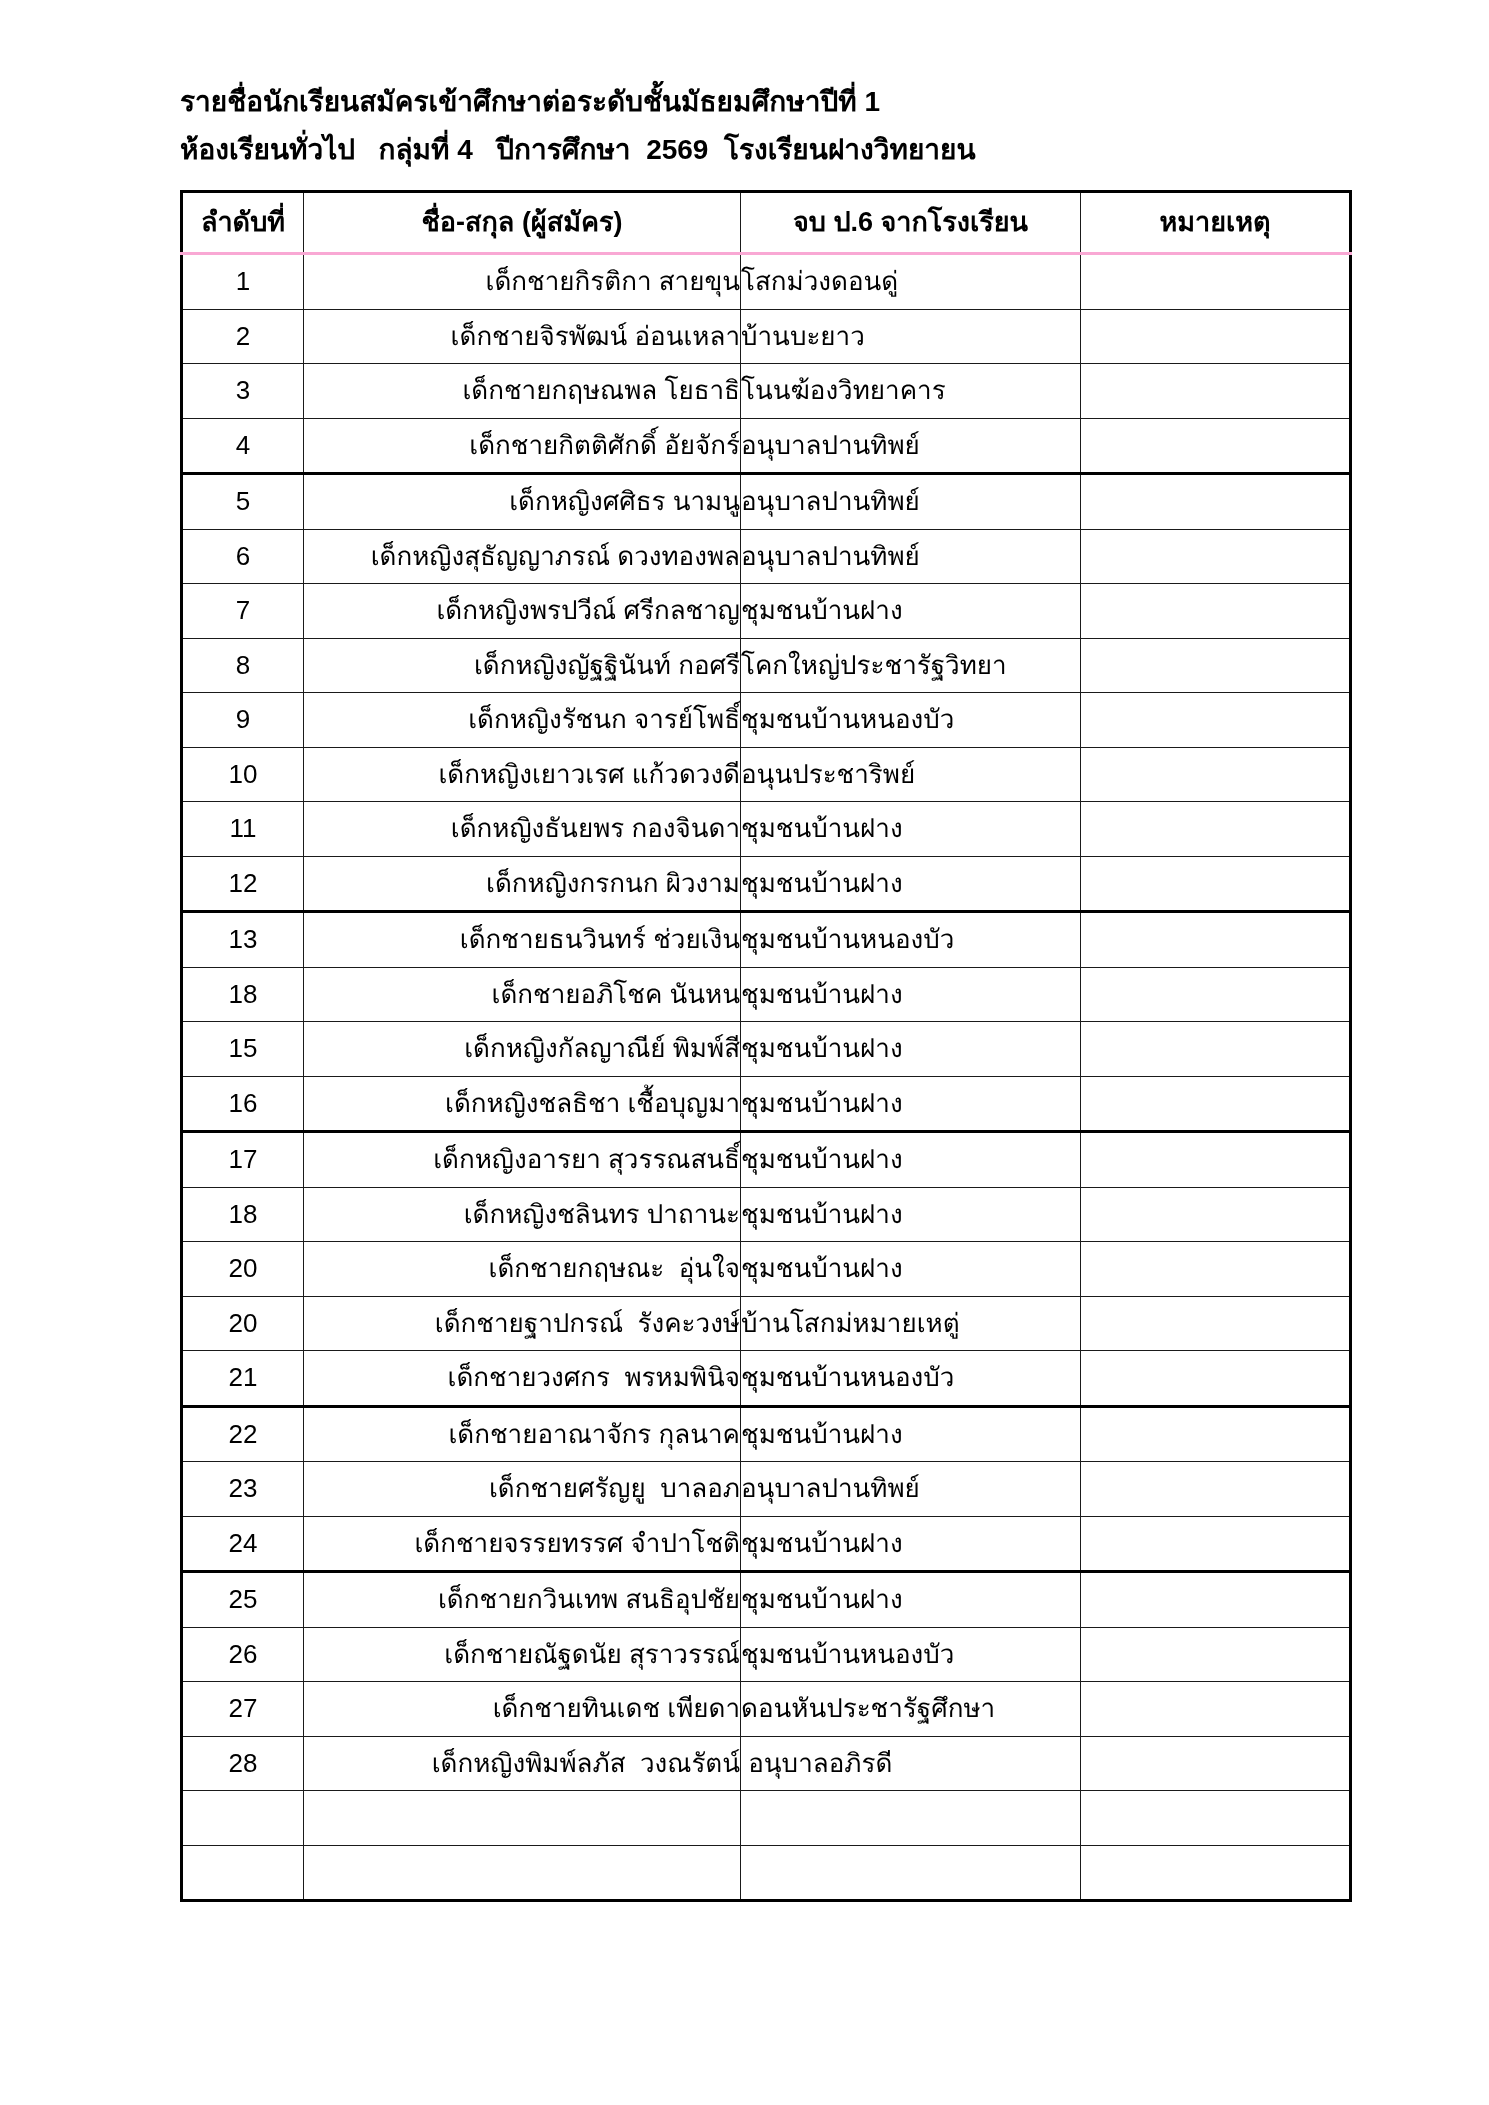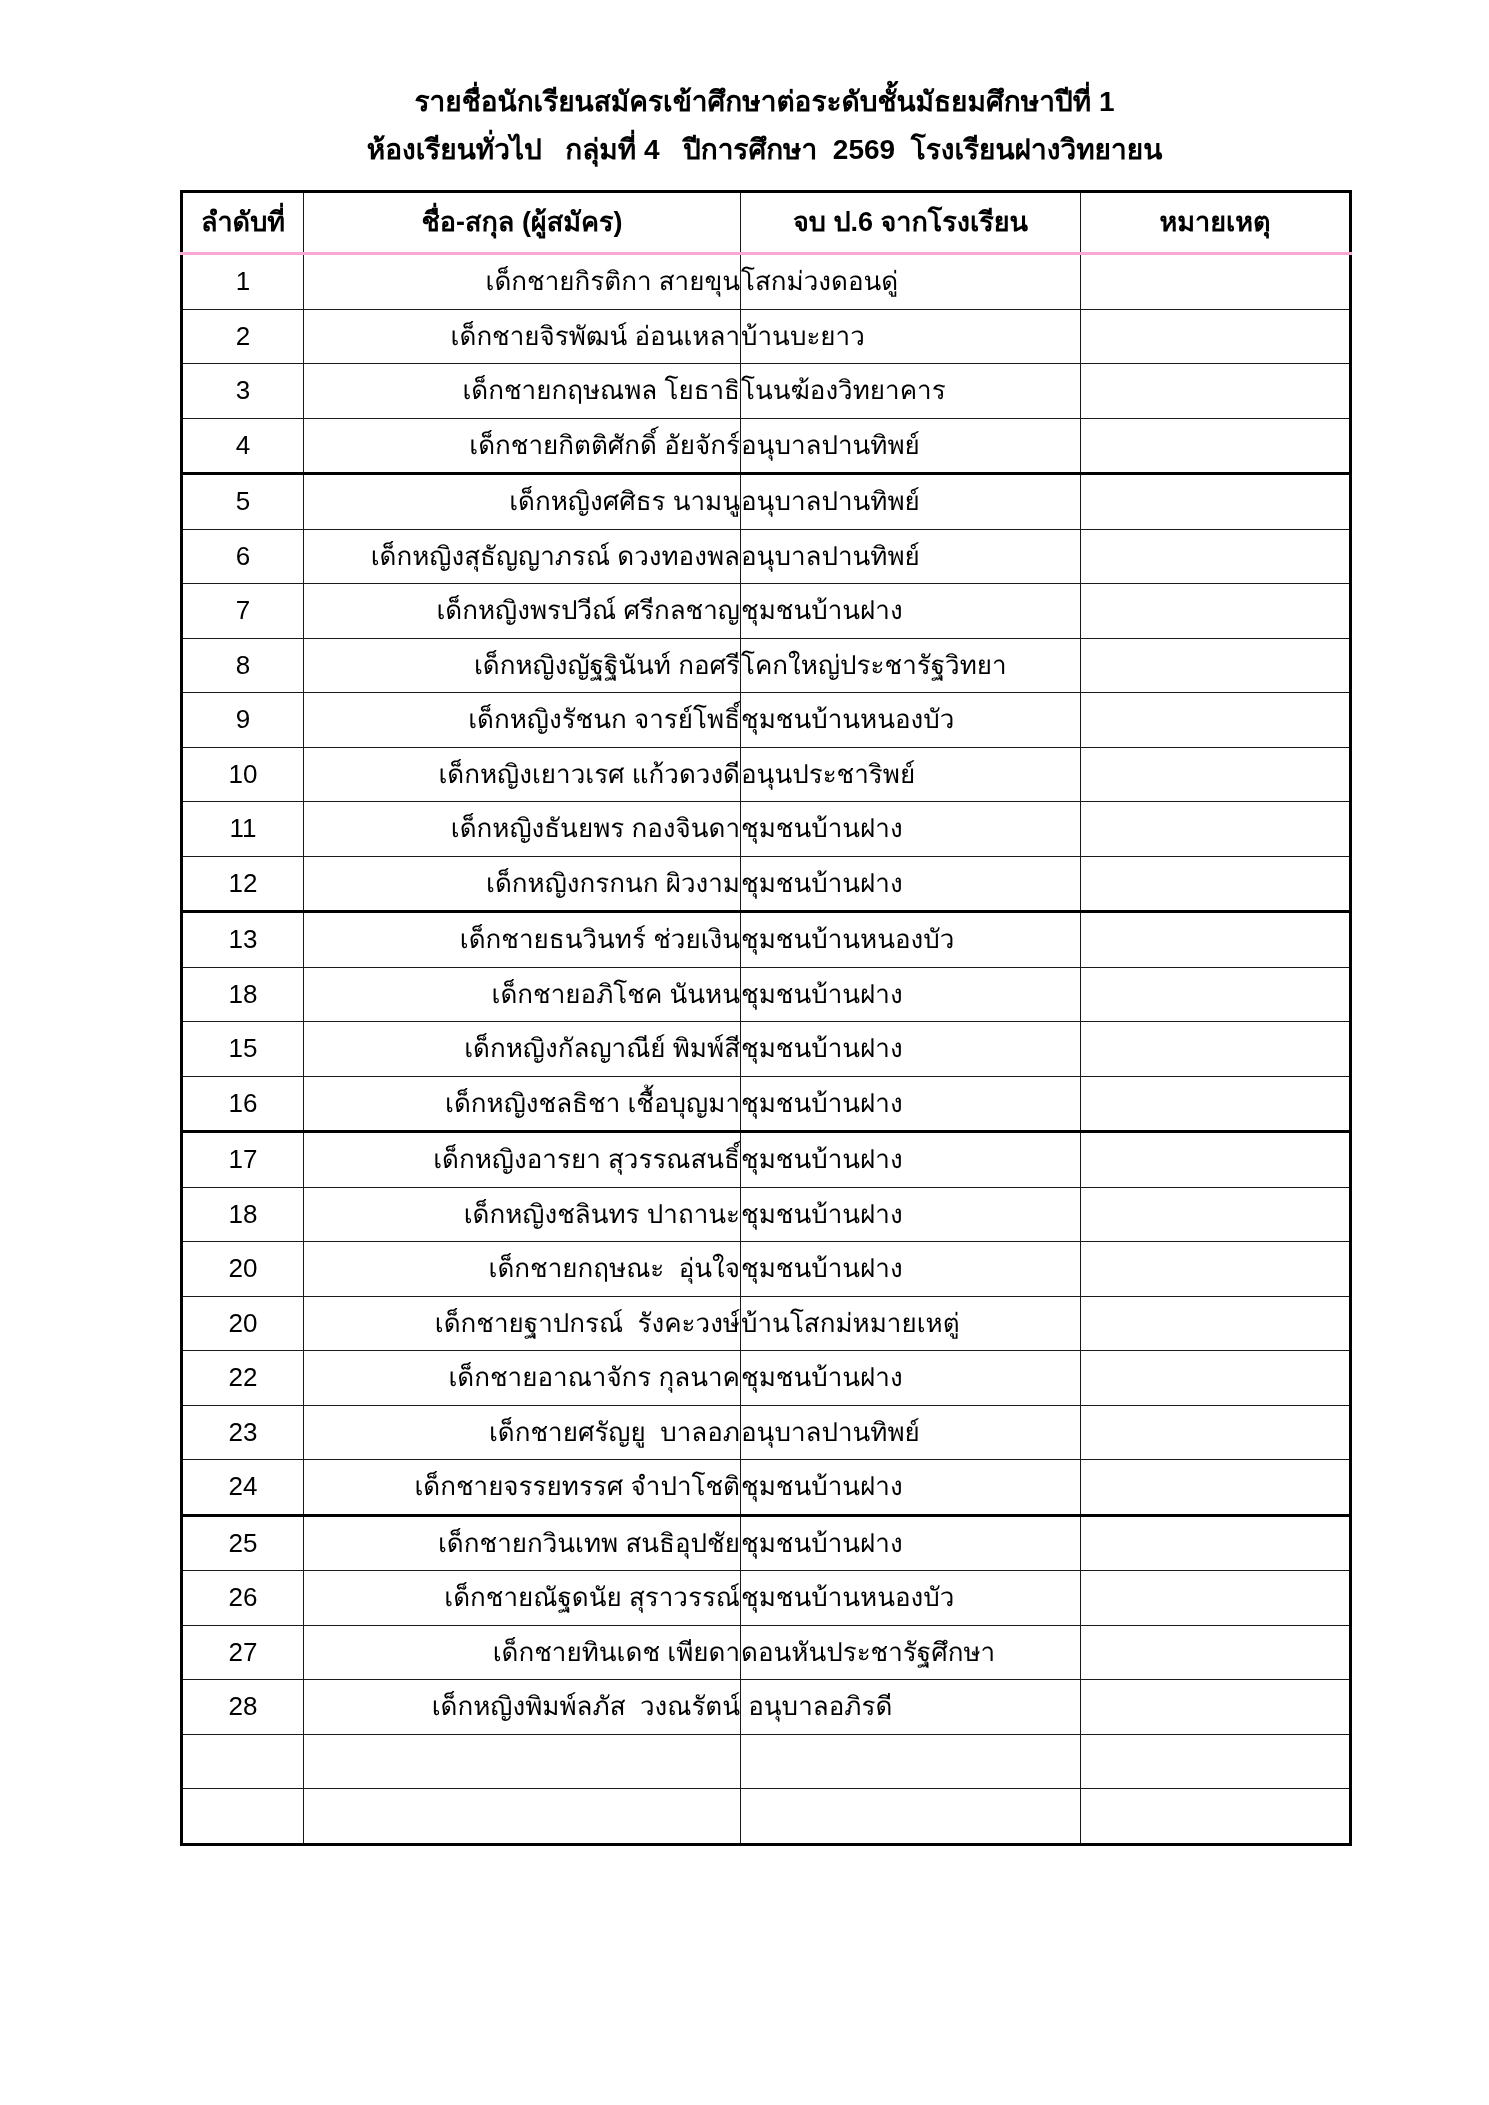--- a/index.html
+++ b/index.html
@@ -15,21 +15,21 @@
     font-family: "Liberation Sans", "DejaVu Sans", sans-serif;
     color: #000000;
     overflow: hidden;
   }
   .content {
     margin-left: 180px;
     width: 1169px;
     padding-top: 78px;
   }
   .title {
-    text-align: center;
+    text-align: left;
     font-weight: bold;
     font-size: 28px;
     line-height: 48px;
     white-space: pre-wrap;
     color: #000000;
   }
   table.roster {
     margin-top: 16px;
     border-collapse: collapse;
     table-layout: fixed;
@@ -202,20 +202,26 @@
             <td class="c-name">เด็กชายกฤษณะ  อุ่นใจ</td>
             <td class="c-school">ชุมชนบ้านฝาง</td>
             <td class="c-note"></td>
           </tr>
           <tr>
             <td class="c-no">20</td>
             <td class="c-name">เด็กชายฐาปกรณ์  รังคะวงษ์</td>
             <td class="c-school">บ้านโสกม่หมายเหตู่</td>
             <td class="c-note"></td>
           </tr>
+          <tr class="thick-bottom">
+            <td class="c-no">21</td>
+            <td class="c-name">เด็กชายวงศกร  พรหมพินิจ</td>
+            <td class="c-school">ชุมชนบ้านหนองบัว</td>
+            <td class="c-note"></td>
+          </tr>
           <tr>
             <td class="c-no">22</td>
             <td class="c-name">เด็กชายอาณาจักร กุลนาค</td>
             <td class="c-school">ชุมชนบ้านฝาง</td>
             <td class="c-note"></td>
           </tr>
           <tr>
             <td class="c-no">23</td>
             <td class="c-name">เด็กชายศรัญยู  บาลอภ</td>
             <td class="c-school">อนุบาลปานทิพย์</td>

